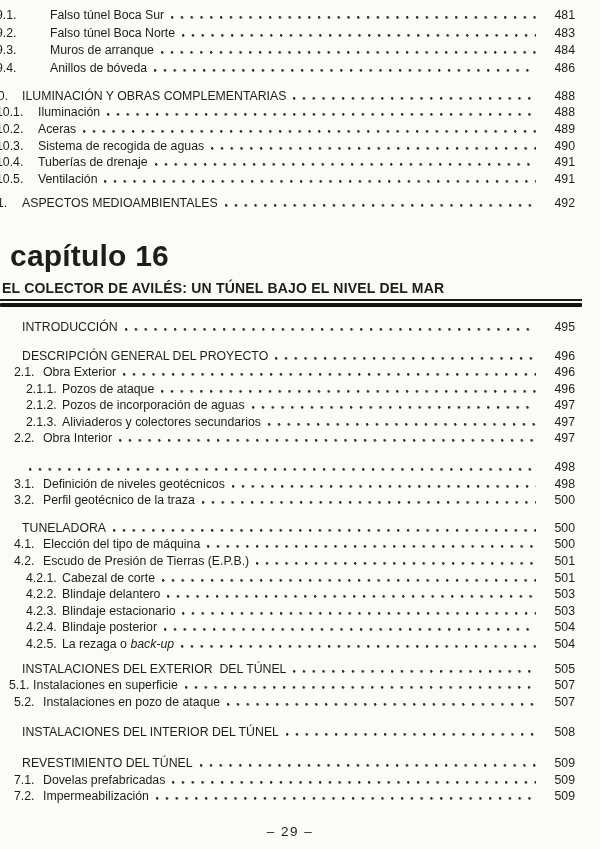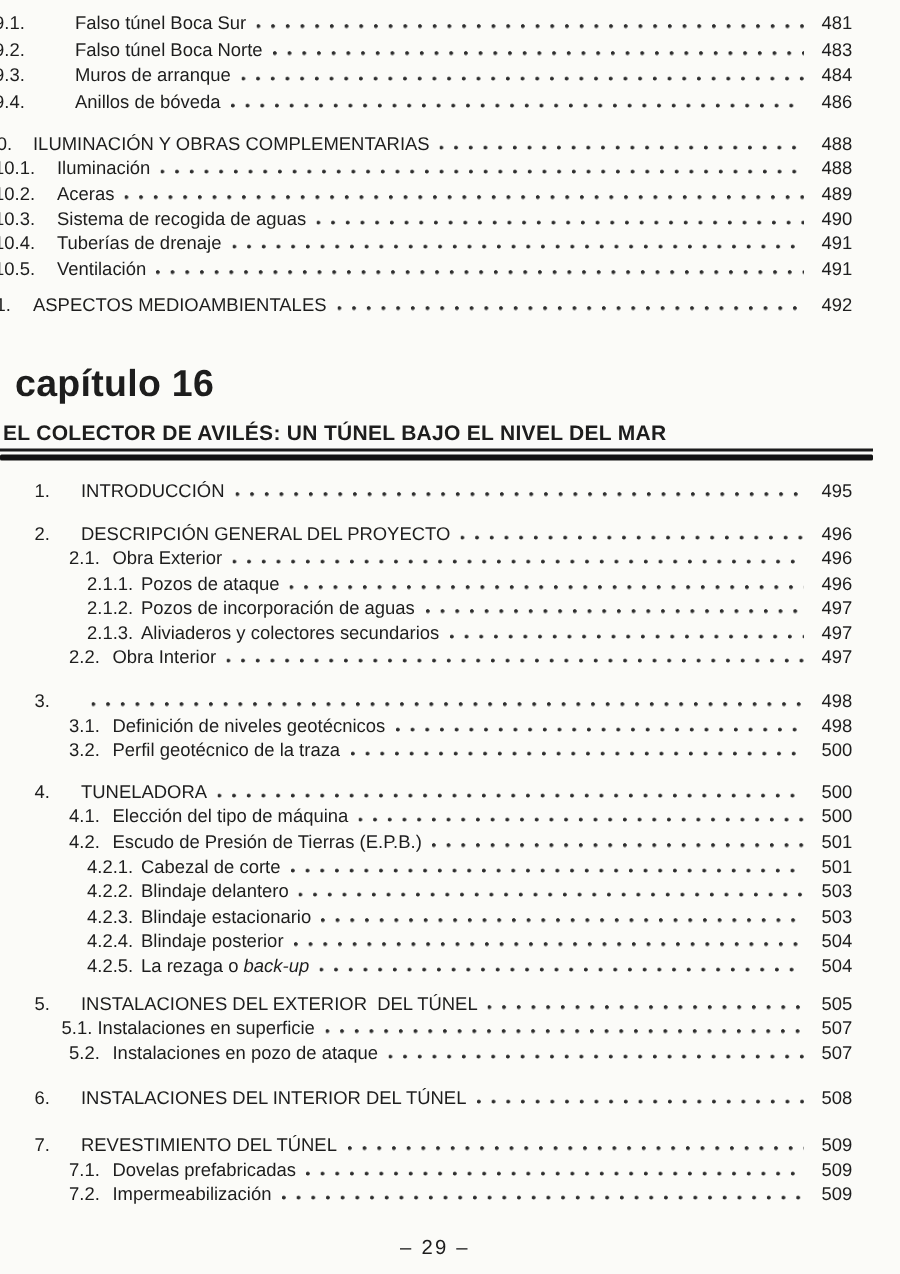--- a/index.html
+++ b/index.html
@@ -36,46 +36,46 @@
   .title em{font-style:italic;text-align:center;}
   .leader{
     flex:1 1 auto;
     height:12px;
     margin:0 5px 0 7px;
     background-image:radial-gradient(circle at 1.2px 1.4px,#2d2d2d 1.05px,rgba(0,0,0,0) 1.5px);
     background-size:9.8px 3px;
     background-repeat:repeat-x;
     background-position:left bottom;
   }
-  .pagenum{flex:0 0 34px;text-align:center;white-space:pre;}
+  .pagenum{flex:0 0 34px;text-align:right;white-space:pre;}
   .gap-8{margin-top:8px;}
   .gap-10{margin-top:10px;}
   .gap-11{margin-top:11px;}
   .gap-12{margin-top:12px;}
   .gap-14{margin-top:14px;}
 
   
   .chapter-heading{
     margin:30px 0 0 10px;
-    font-size:25px;
+    font-size:30px;
     line-height:28px;
     font-weight:700;
     letter-spacing:0.2px;
   }
   .chapter-title{
     margin:10px 0 0 2px;
     font-size:14px;
     line-height:17px;
     font-weight:700;
     letter-spacing:0.2px;
     white-space:nowrap;
   }
   .rule-thin{margin-top:2px;height:2px;width:582px;background:#1c1c1c;}
   .rule-thick{margin-top:2px;height:4px;width:582px;background:#131313;border-radius:1px;}
-  .secB{margin-top:12px;padding-left:32px;}
+  .secB{margin-top:12px;}
 
   .footer{
     position:absolute;
     top:824px;left:0;width:600px;
     text-align:center;
     font-size:13.5px;
     letter-spacing:1.5px;
     color:#1d1d1d;
     transform:translateX(-10px);
   }

